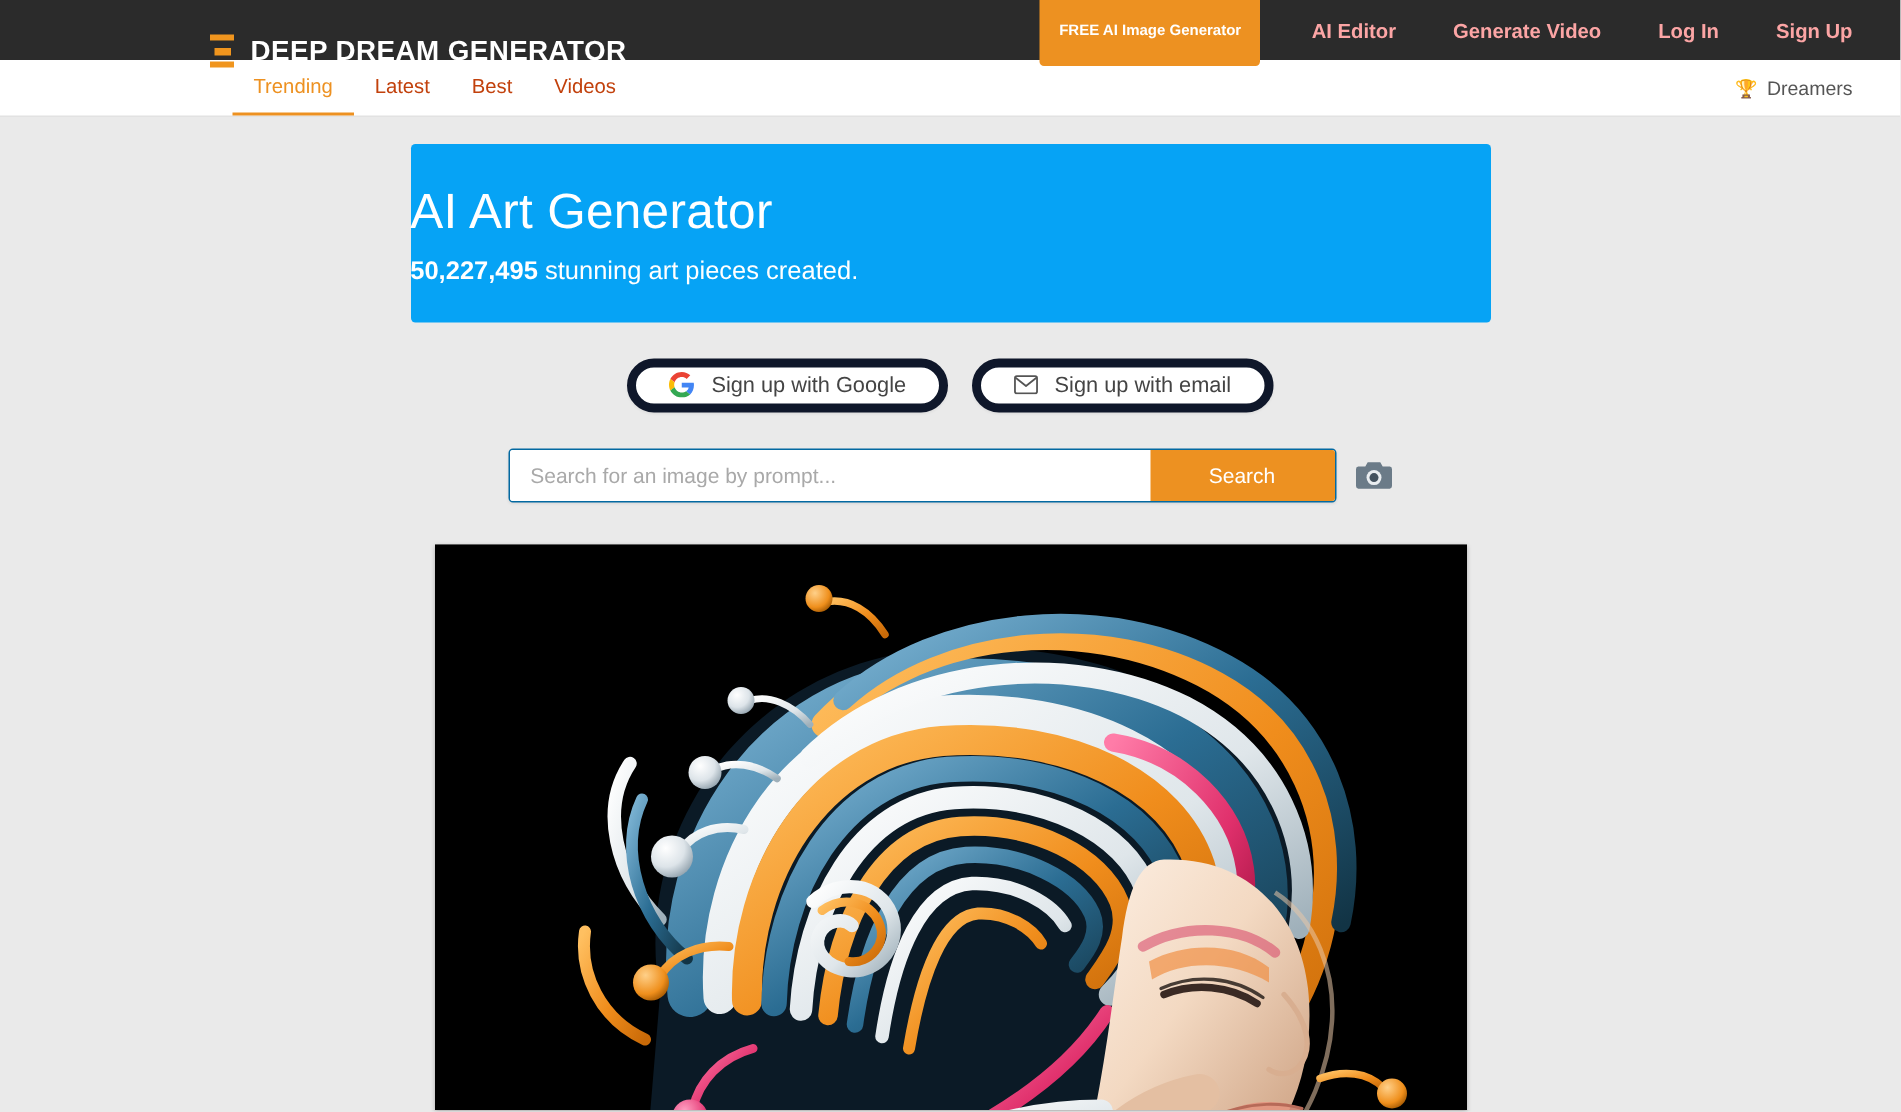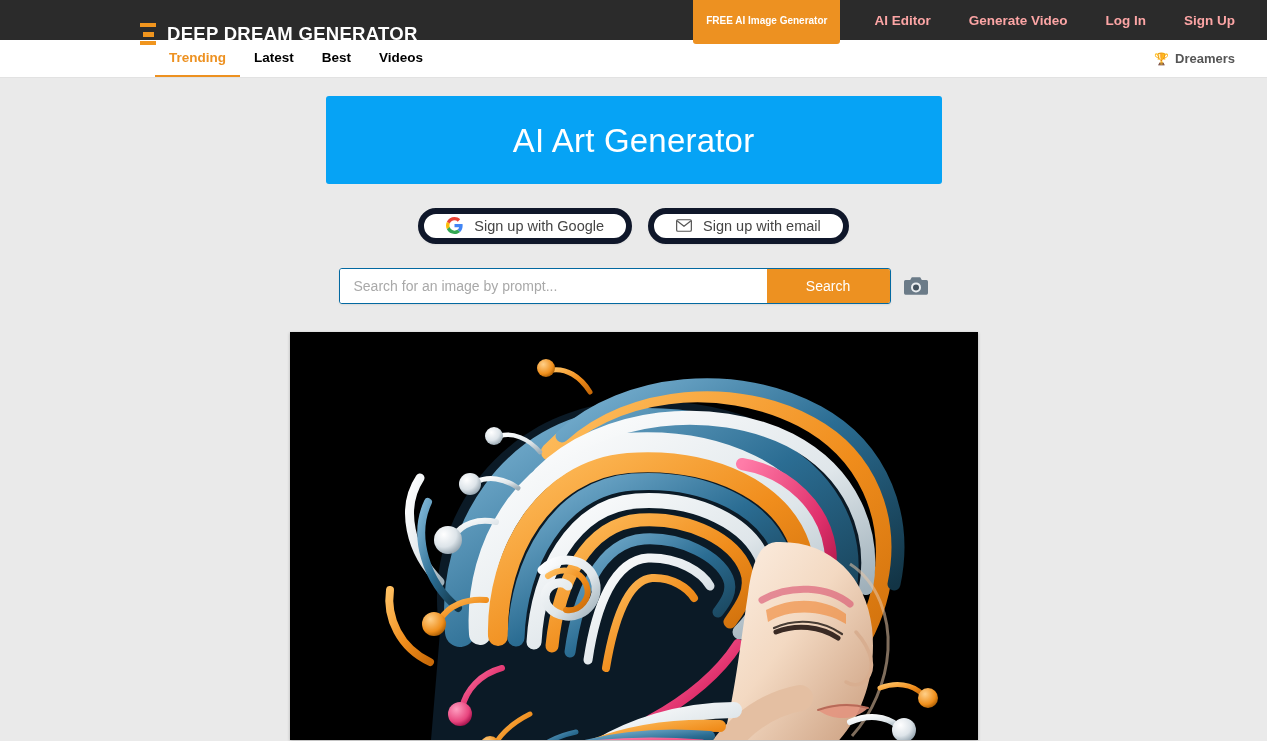--- a/index.html
+++ b/index.html
@@ -78,29 +78,28 @@
   .topnav a:last-child { margin-right: 0; }
 
   
   .subnav {
     height: 38px;
     background: #ffffff;
     display: flex;
     align-items: stretch;
     padding: 0 32px 0 155px;
     border-bottom: 1px solid #e2e2e2;
-    font-weight: bold;
   }
   .subnav-left { display: flex; align-items: stretch; gap: 0; }
   .subnav-item {
     display: flex;
     align-items: center;
     padding: 0 14px;
     font-size: 13.5px;
-    color: #000000;
+    color: #c2410c;
     cursor: pointer;
     border-bottom: 2px solid transparent;
     white-space: nowrap;
   }
   .subnav-item.active {
     color: #ed9121;
     border-bottom-color: #ed9121;
   }
   .subnav-right {
     margin-left: auto;
@@ -117,25 +116,24 @@
   .main {
     background: #eaeaea;
     height: calc(741px - 40px - 39px);
     display: flex;
     flex-direction: column;
     align-items: center;
     padding-top: 18px;
   }
 
   .hero {
-    width: 616px;
+    width: 720px;
     background: #06a3f5;
     border-radius: 3px;
     padding: 26px 0 24px 0;
-    text-align: center;
   }
   .hero-title {
     color: #ffffff;
     font-size: 33px;
     font-weight: normal;
     line-height: 1.15;
     letter-spacing: 0.2px;
   }
   .hero-sub {
     color: #ffffff;
@@ -258,20 +256,21 @@
   <div class="subnav-right">
     <span class="trophy">🏆</span>
     <span>Dreamers</span>
   </div>
 </div>
 
 <div class="main">
 
   <div class="hero">
     <div class="hero-title">AI Art Generator</div>
+    <div class="hero-sub"><b>50,227,495</b><span> stunning art pieces created.</span></div>
   </div>
 
   <div class="signup-row">
     <div class="signup-btn">
       <span>
         <svg class="g-logo" viewBox="0 0 48 48">
           <path fill="#EA4335" d="M24 9.5c3.54 0 6.7 1.22 9.2 3.6l6.85-6.85C35.9 2.38 30.47 0 24 0 14.62 0 6.51 5.38 2.56 13.22l7.98 6.19C12.43 13.72 17.74 9.5 24 9.5z"></path>
           <path fill="#4285F4" d="M46.98 24.55c0-1.57-.15-3.09-.38-4.55H24v9.02h12.94c-.58 2.96-2.26 5.48-4.78 7.18l7.73 6c4.51-4.18 7.09-10.36 7.09-17.65z"></path>
           <path fill="#FBBC05" d="M10.53 28.59c-.48-1.45-.76-2.99-.76-4.59s.27-3.14.76-4.59l-7.98-6.19C.92 16.46 0 20.12 0 24s.92 7.54 2.56 10.78l7.97-6.19z"></path>
           <path fill="#34A853" d="M24 48c6.48 0 11.93-2.13 15.89-5.81l-7.73-6c-2.15 1.45-4.92 2.3-8.16 2.3-6.26 0-11.57-4.22-13.47-9.91l-7.98 6.19C6.51 42.62 14.62 48 24 48z"></path>

